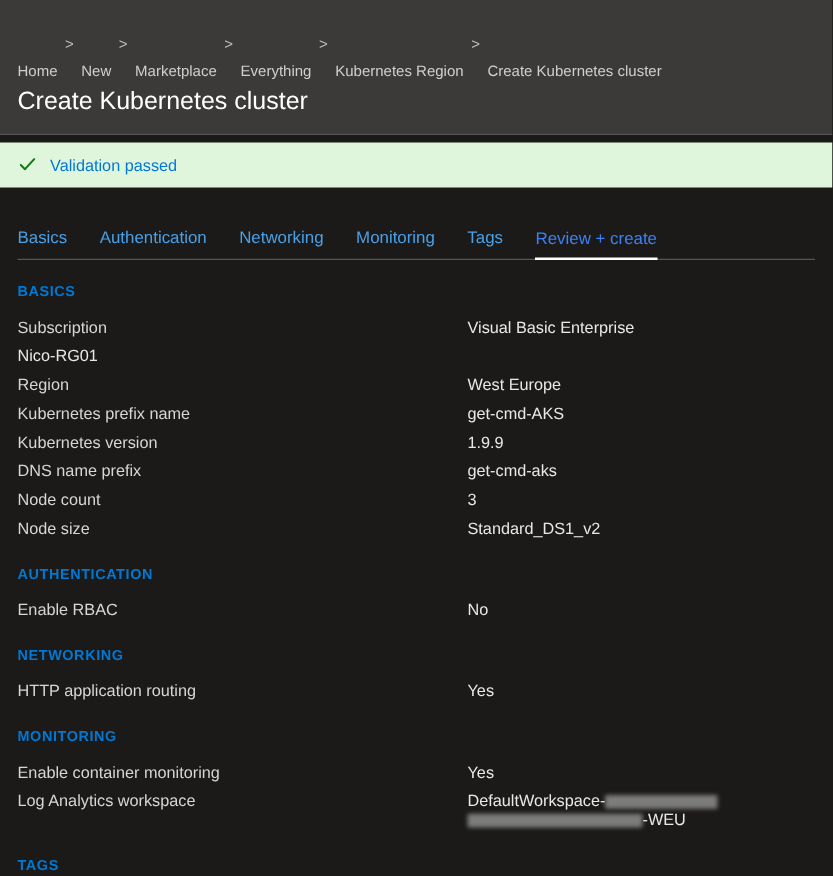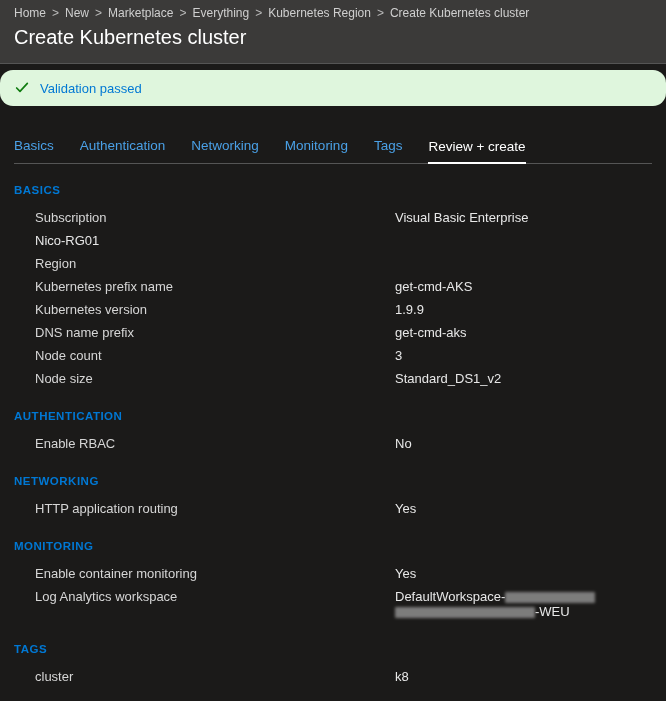--- a/index.html
+++ b/index.html
@@ -20,38 +20,38 @@
     .breadcrumb {
       display: flex;
       align-items: center;
       flex-wrap: wrap;
       font-size: 12px;
       color: #cfcfcf;
       margin-bottom: 6px;
     }
     .breadcrumb .crumb {
       cursor: pointer;
+      margin-top: 44px;
     }
     .breadcrumb .sep {
       margin: 0 6px;
       color: #bbb;
     }
     .page-title {
       font-size: 20px;
       font-weight: 300;
       color: #fff;
       padding-bottom: 8px;
     }
     .validation-banner {
       background: #dff6dd;
       display: flex;
       align-items: center;
       padding: 10px 14px;
       margin: 6px 0 0 0;
-      border-radius: 13px;
     }
     .validation-banner .check-icon {
       width: 16px;
       height: 16px;
       margin-right: 10px;
       flex-shrink: 0;
     }
     .validation-banner .msg {
       color: #0078d4;
       font-size: 13px;
@@ -67,38 +67,37 @@
     }
     .tab {
       padding: 8px 0;
       margin-right: 26px;
       color: #4aa0e6;
       cursor: pointer;
       font-size: 13.5px;
       border-bottom: 2px solid transparent;
     }
     .tab.active {
-      color: #ffffff;
+      color: #3b82f6;
       border-bottom: 2px solid #fff;
       margin-bottom: -1px;
     }
     .section-heading {
       color: #0078d4;
       font-size: 11.5px;
       font-weight: 600;
       letter-spacing: 0.5px;
       text-transform: uppercase;
       margin-top: 20px;
       margin-bottom: 10px;
     }
     .kv-row {
       display: flex;
       padding: 4px 0;
       font-size: 13px;
-      margin-left: 21px;
     }
     .kv-row .k {
       width: 360px;
       color: #d6d6d6;
     }
     .kv-row .v {
       color: #e8e8e8;
       flex: 1;
     }
     .redact {
@@ -152,20 +151,21 @@
   <div class="section-heading">BASICS</div>
   <div class="kv-row">
     <div class="k">Subscription</div>
     <div class="v">Visual Basic Enterprise</div>
   </div>
   <div class="kv-row">
     <div class="v">Nico-RG01</div>
   </div>
   <div class="kv-row">
     <div class="k">Region</div>
+    <div class="v">West Europe</div>
   </div>
   <div class="kv-row">
     <div class="k">Kubernetes prefix name</div>
     <div class="v">get-cmd-AKS</div>
   </div>
   <div class="kv-row">
     <div class="k">Kubernetes version</div>
     <div class="v">1.9.9</div>
   </div>
   <div class="kv-row">

